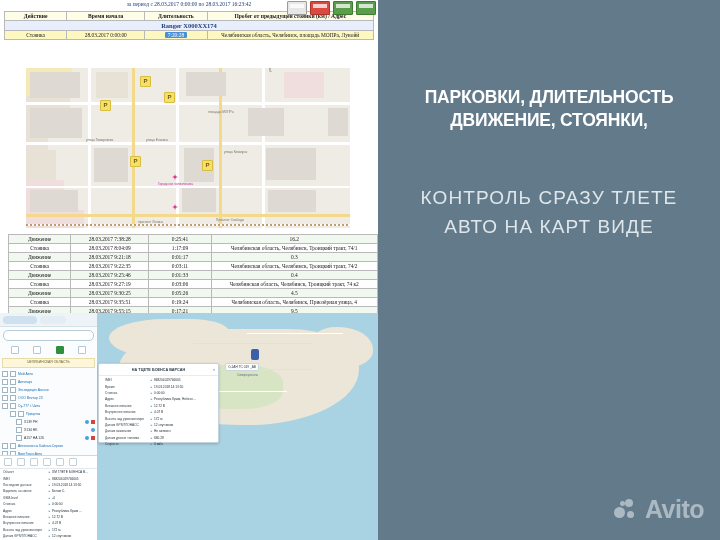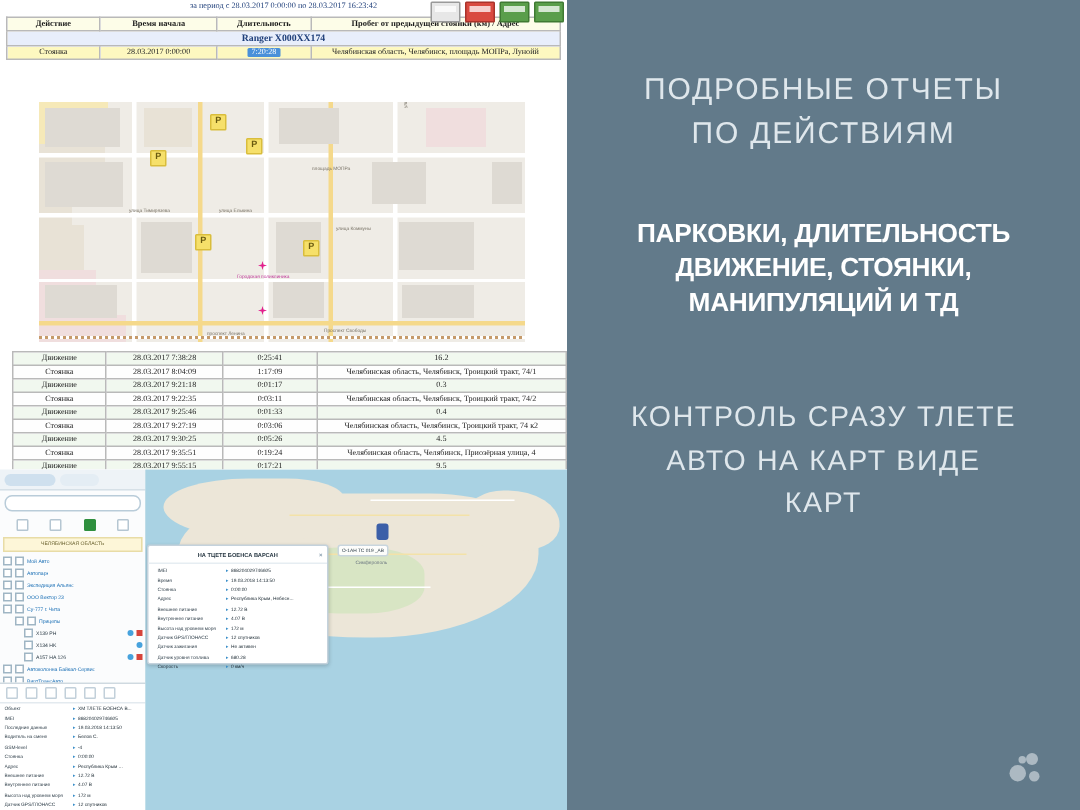--- a/index.html
+++ b/index.html
@@ -566,40 +566,35 @@
                 <span class="pi">▸</span>
                 <span class="pv">0 км/ч</span>
               </div>
           </div>
         </div>
       </div>
     </div>
   </div>
 
   <div class="promo">
-    <div class="promo-h1">
-      <div>ПОДРОБНЫЕ ОТЧЕТЫ</div>
-      <div>ПО ДЕЙСТВИЯМ</div>
-    </div>
 
     <div class="promo-bold">
       <div>ПАРКОВКИ, ДЛИТЕЛЬНОСТЬ</div>
       <div>ДВИЖЕНИЕ, СТОЯНКИ,</div>
-      <div>МАНИПУЛЯЦИЙ  И ТД</div>
     </div>
 
     <div class="promo-h2">
       <div>КОНТРОЛЬ СРАЗУ ТЛЕТЕ</div>
       <div>АВТО НА КАРТ ВИДЕ</div>
-      <div>КАРТ</div>
     </div>
 
     <div class="avito">
       <div class="avito-logo">
         <i class="d1"></i>
           <i class="d2"></i>
           <i class="d3"></i>
           <i class="d4"></i>
       </div>
+      <div class="avito-text">Avito</div>
     </div>
   </div>
 
 </div>
 
 </body></html>

